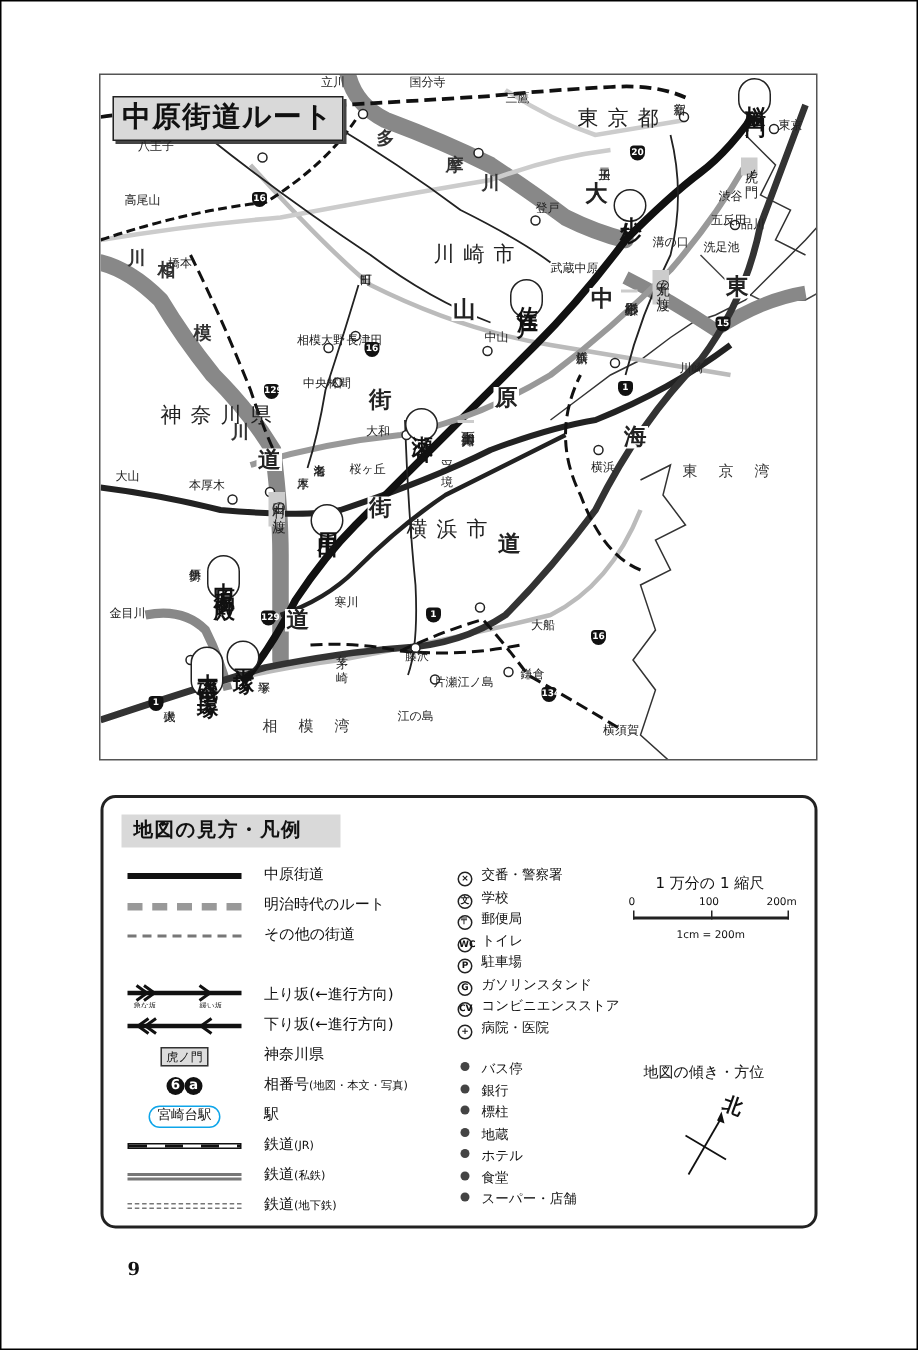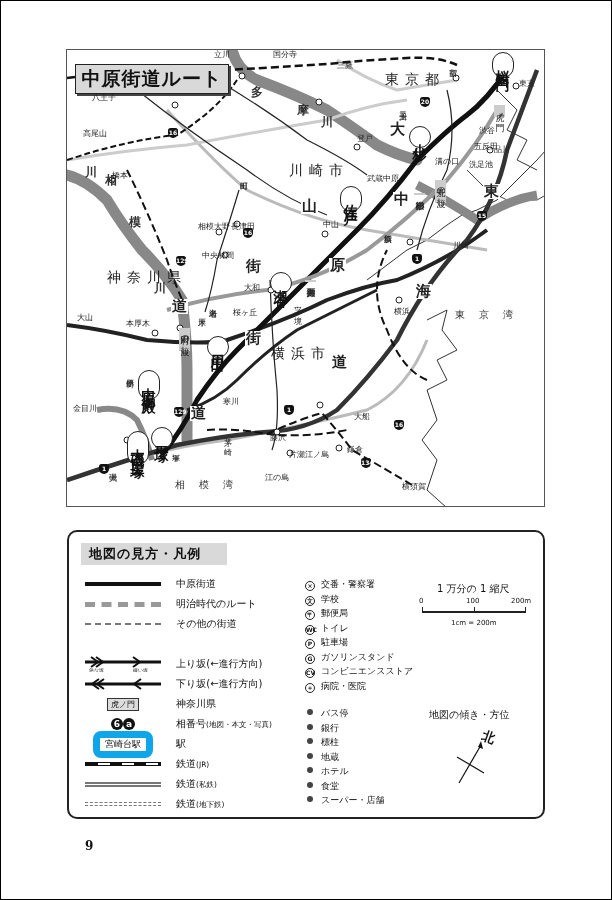--- a/index.html
+++ b/index.html
@@ -261,21 +261,21 @@
     </div>
     <div class="lg-row" style="top:184px">
       <div class="lg-sym">
         <span style="display:inline-block;width:12px;height:12px;border-radius:50%;background:#111;color:#fff;font-size:9px;line-height:12px;text-align:center;font-weight:bold">6</span>
         <span style="display:inline-block;width:12px;height:12px;border-radius:50%;background:#111;color:#fff;font-size:9px;line-height:12px;text-align:center;font-weight:bold">a</span>
       </div>
       <span class="lg-txt"><span>相番号</span><small>(地図・本文・写真)</small></span>
     </div>
     <div class="lg-row" style="top:204px">
       <div class="lg-sym">
-          <span style="border:7px solid #0ea5e9;border-radius:8px;font-size:9px;padding:0 5px;line-height:13px">宮崎台駅</span>
+          <span style="border:1px solid #0ea5e9;border-radius:8px;font-size:9px;padding:0 5px;line-height:13px">宮崎台駅</span>
         </div>
       <span class="lg-txt">駅</span>
     </div>
     <div class="lg-row" style="top:224px">
       <div class="lg-sym">
           <div class="line" style="height:4px;border:1px solid #111;background:repeating-linear-gradient(90deg,#111 0 12px,#fff 12px 24px)"></div>
         </div>
       <span class="lg-txt"><span>鉄道</span><small>(JR)</small></span>
     </div>
     <div class="lg-row" style="top:244px">

